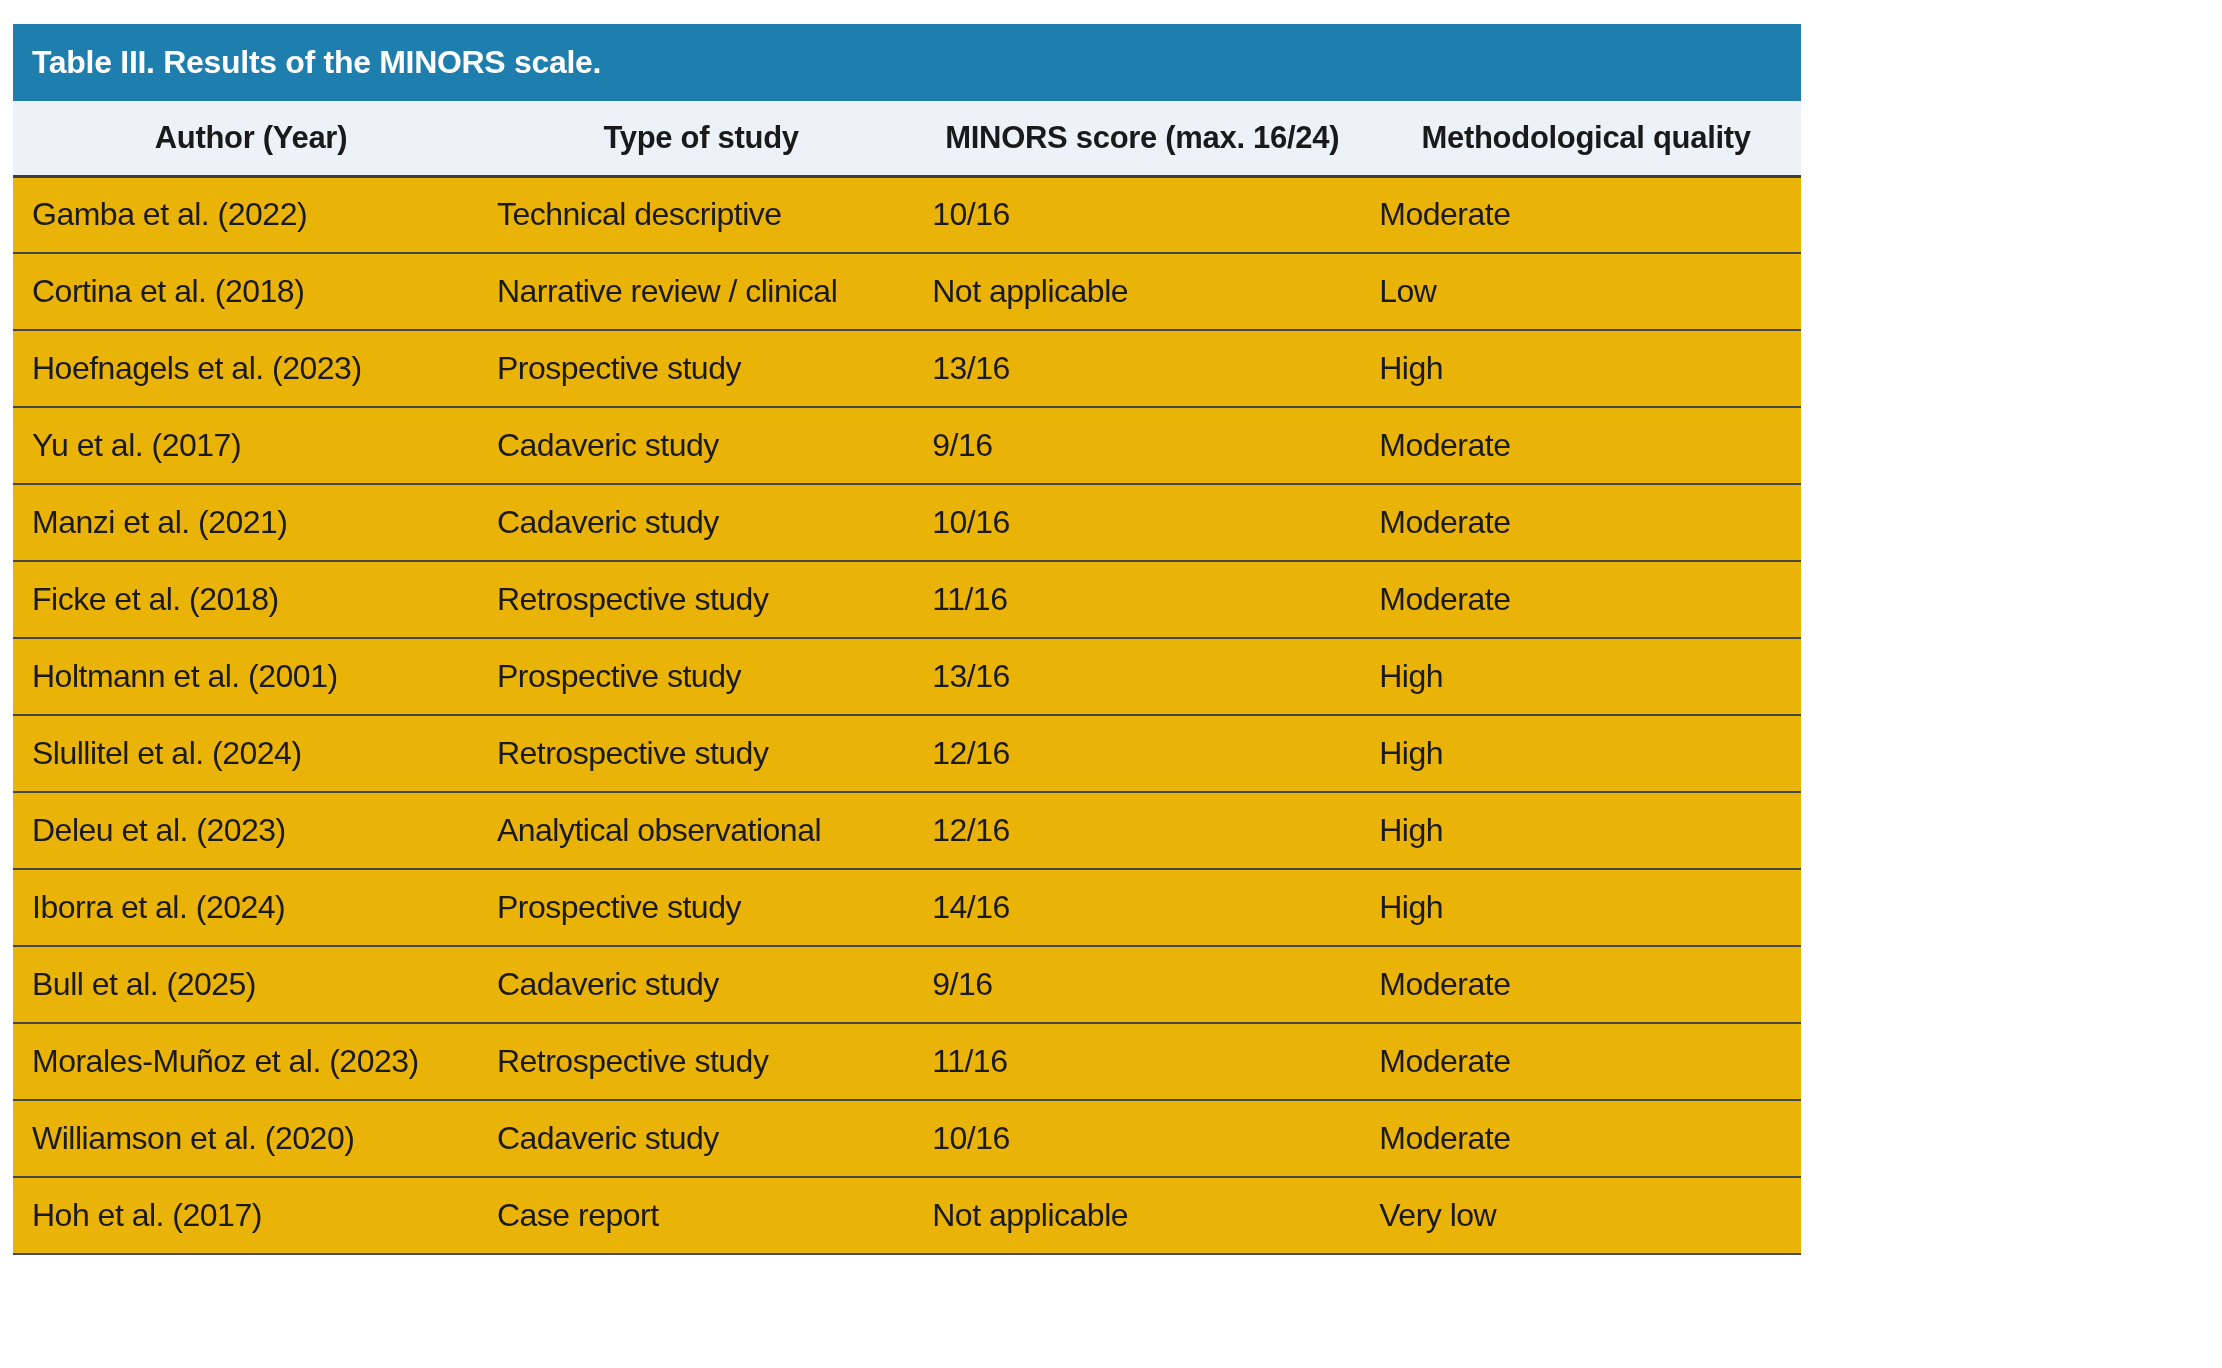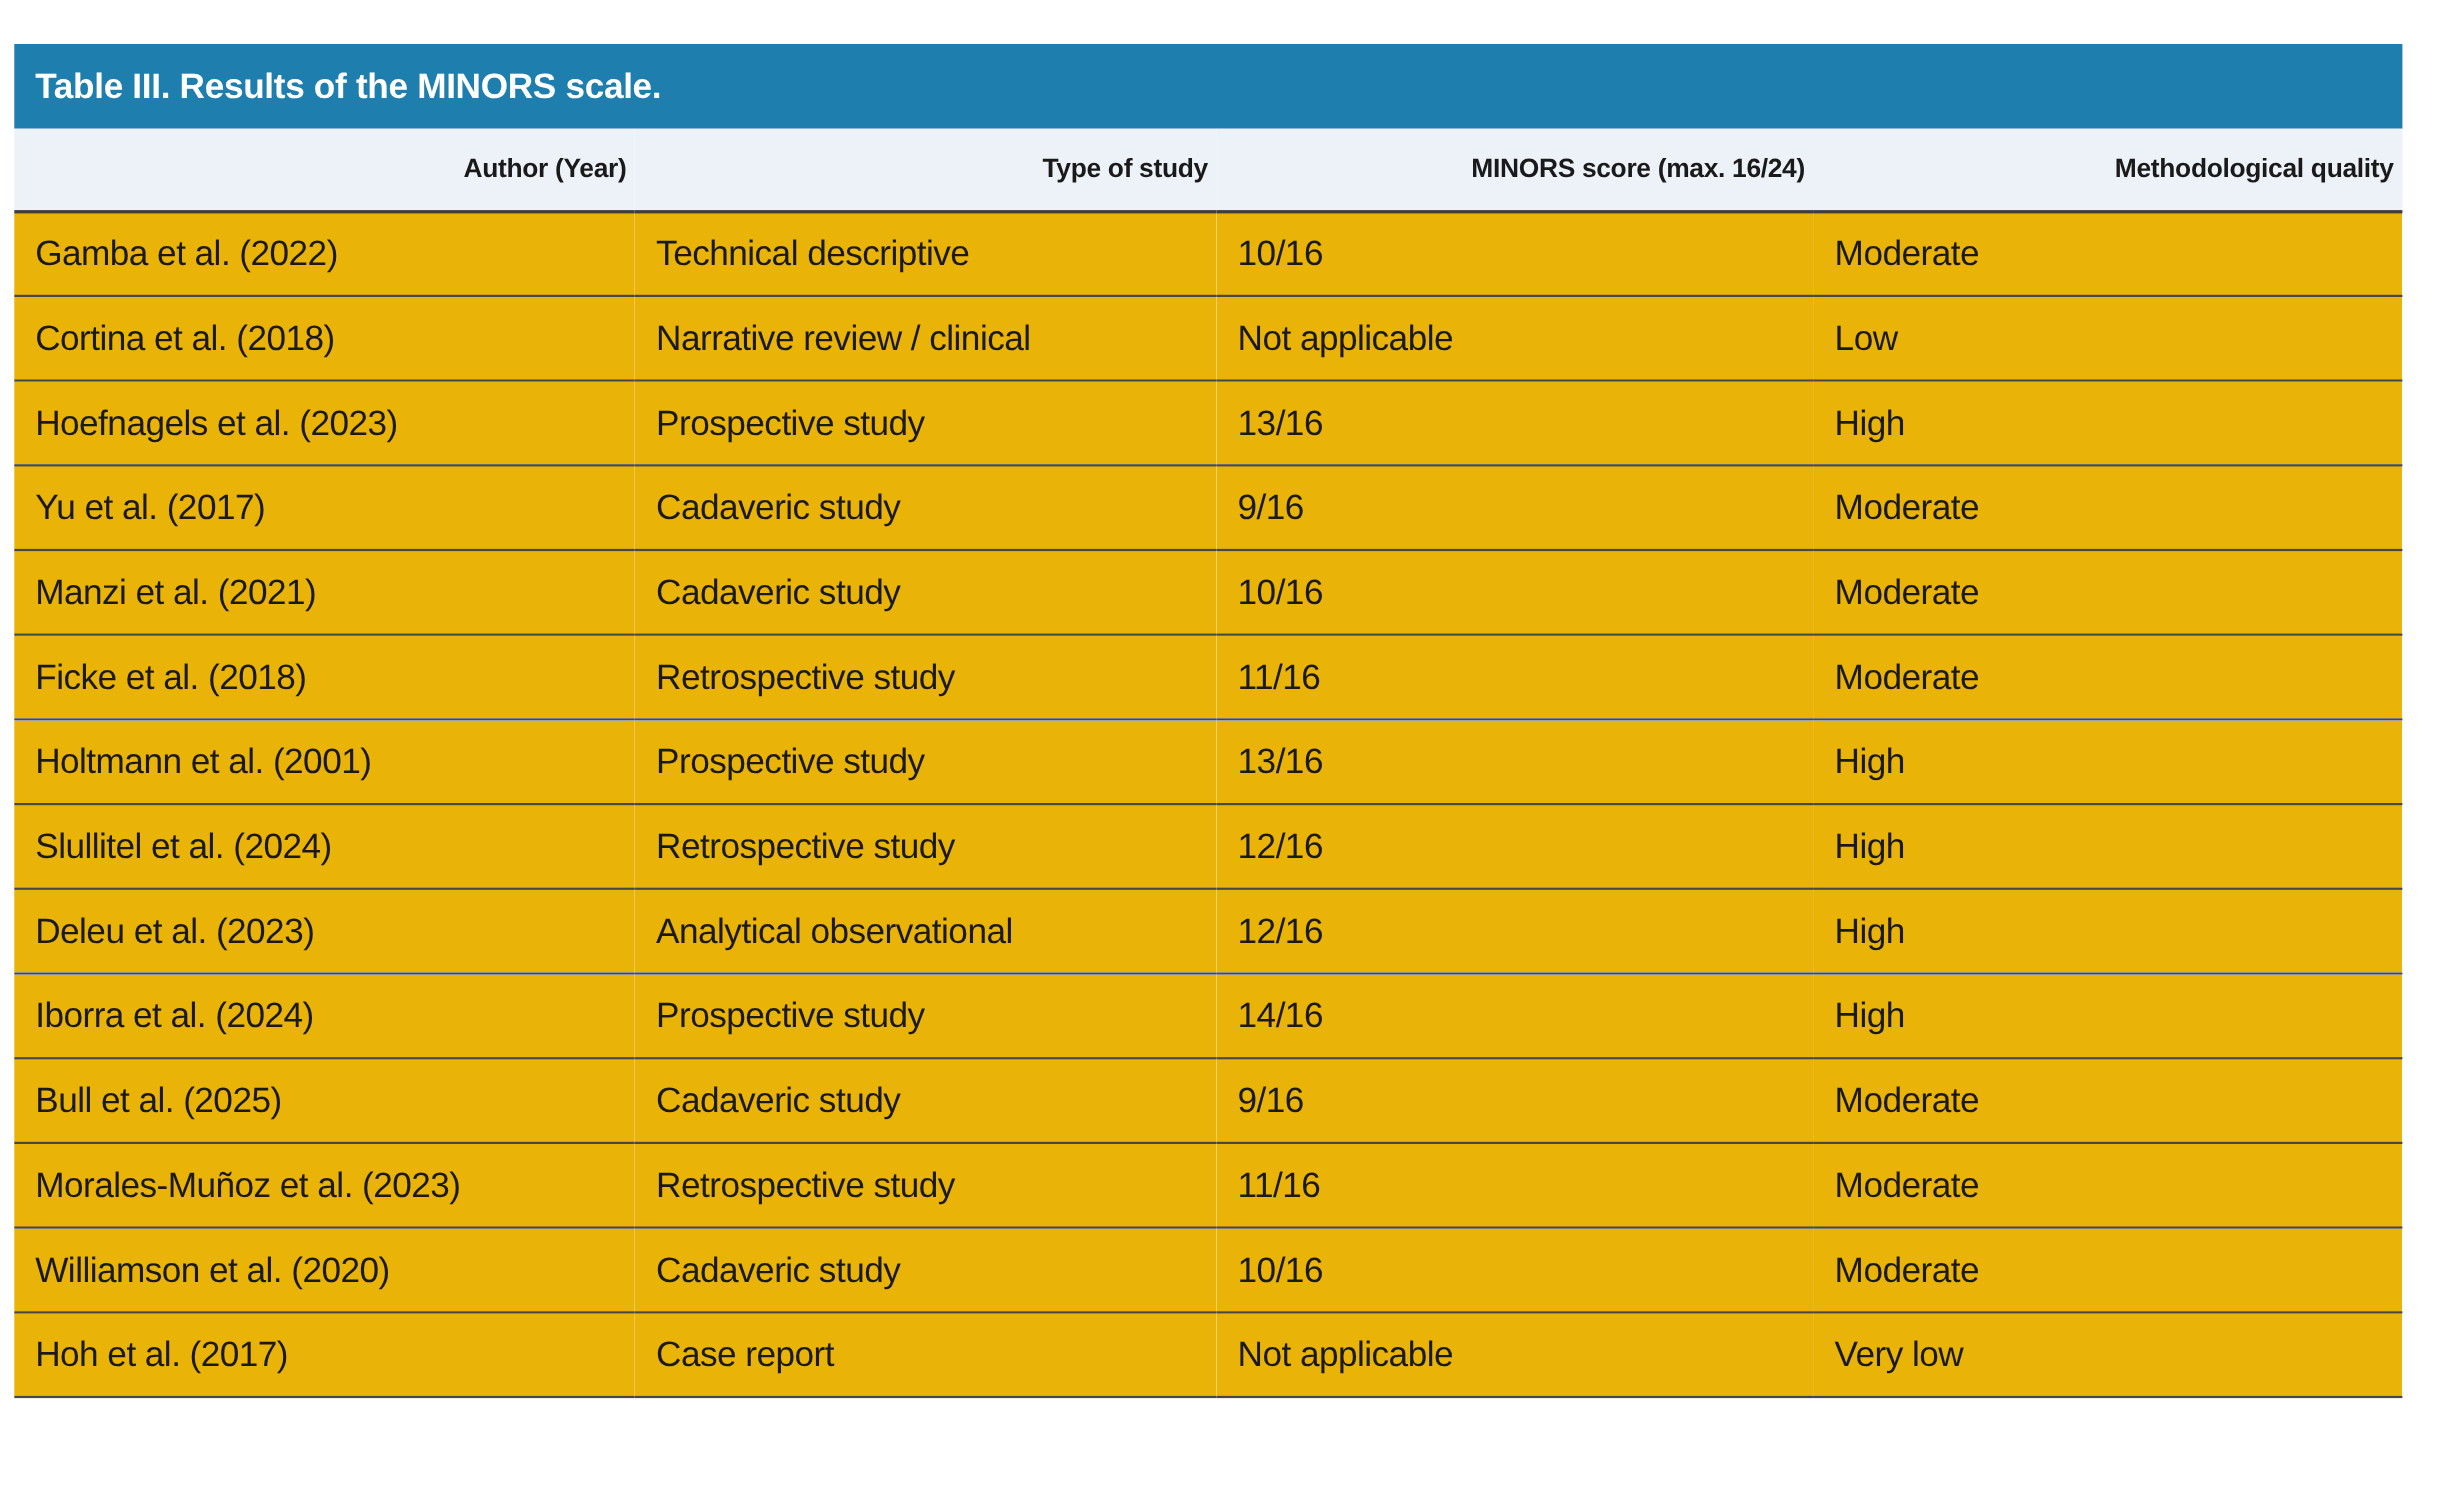--- a/index.html
+++ b/index.html
@@ -5,22 +5,22 @@
   * { margin: 0; padding: 0; box-sizing: border-box; }
   html, body {
     width: 2222px; height: 1368px;
     background: #ffffff;
     font-family: "Liberation Sans", sans-serif;
     color: #1a1a1a;
     overflow: hidden;
   }
   .table-card {
     position: absolute;
-    left: 13px; top: 40px;
-    width: 2171px;
+    left: 13px; top: 24px;
+    width: 1788px;
   }
   .title-bar {
     height: 77px;
     background: #1e7ead;
     display: flex;
     align-items: center;
     padding-left: 19px;
   }
   .title-bar span {
     color: #ffffff;
@@ -32,23 +32,23 @@
     width: 100%;
     border-collapse: collapse;
     table-layout: fixed;
   }
   col.c1 { width: 26%; }
   col.c2 { width: 24.35%; }
   col.c3 { width: 25%; }
   col.c4 { width: 24.65%; }
   th {
     background: #edf1f8;
-    text-align: right;
+    text-align: center;
     vertical-align: middle;
-    font-size: 24px;
+    font-size: 31px;
     font-weight: bold;
     letter-spacing: -0.3px;
     height: 75px;
     padding: 0 8px 0 19px;
     border-bottom: 3px solid #3e3e3e;
   }
   td {
     background: #eab308;
     vertical-align: middle;
     font-size: 32px;

